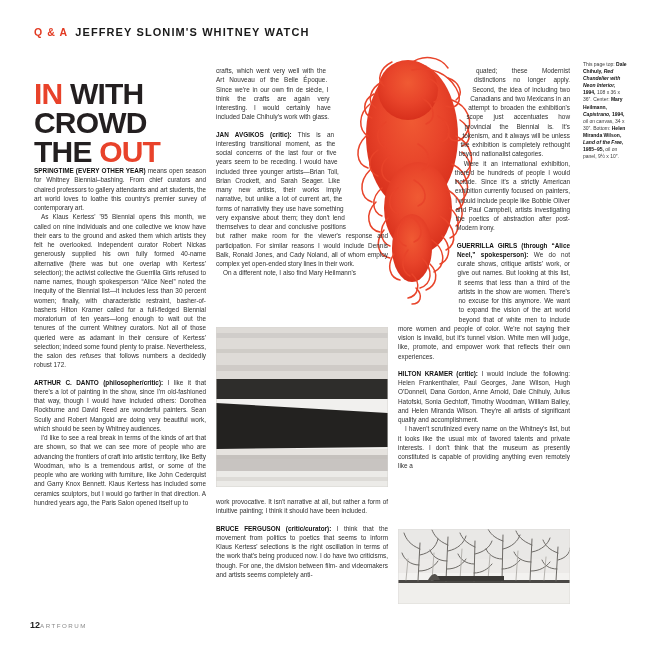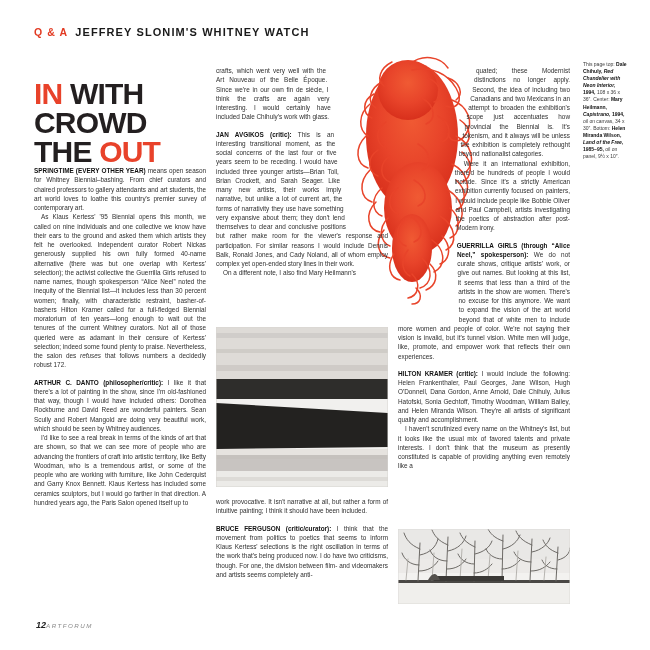--- a/index.html
+++ b/index.html
@@ -146,26 +146,25 @@
     font-size: 5px;
     line-height: 7.1px;
     color: #3a3a3a;
   }
   .caption b { color: #111; }
   .caption i { font-style: italic; }
 
   
   .folio {
     position: absolute;
-    left: 36px;
+    left: 30px;
     top: 620px;
     display: flex;
     align-items: baseline;
     gap: 0;
-    font-style: italic;
   }
   .folio .pagenum {
     font-size: 9px;
     font-weight: bold;
     color: #222;
   }
   .folio .mag {
     font-size: 6.2px;
     letter-spacing: 1.5px;
     color: #8a8a8a;

